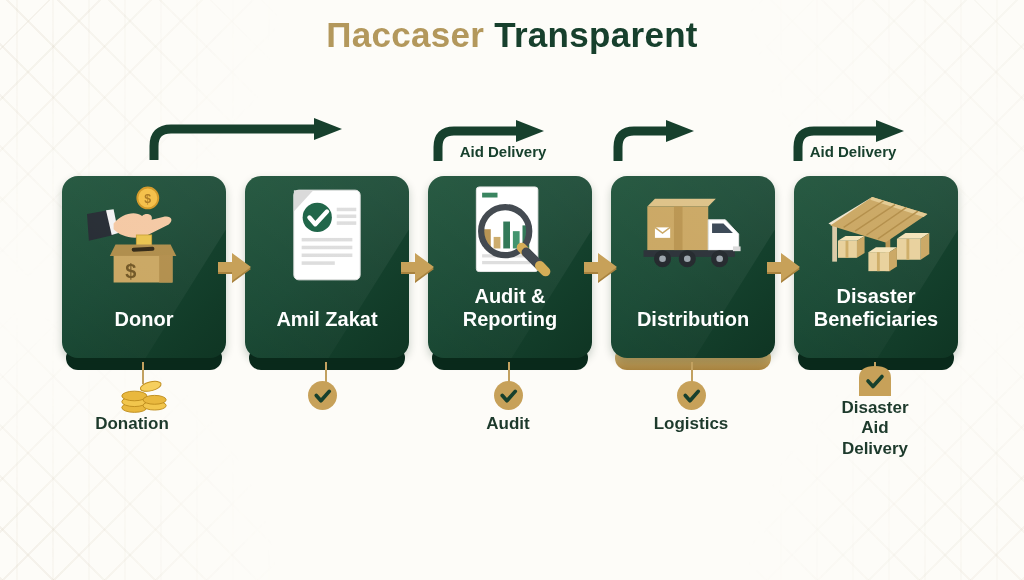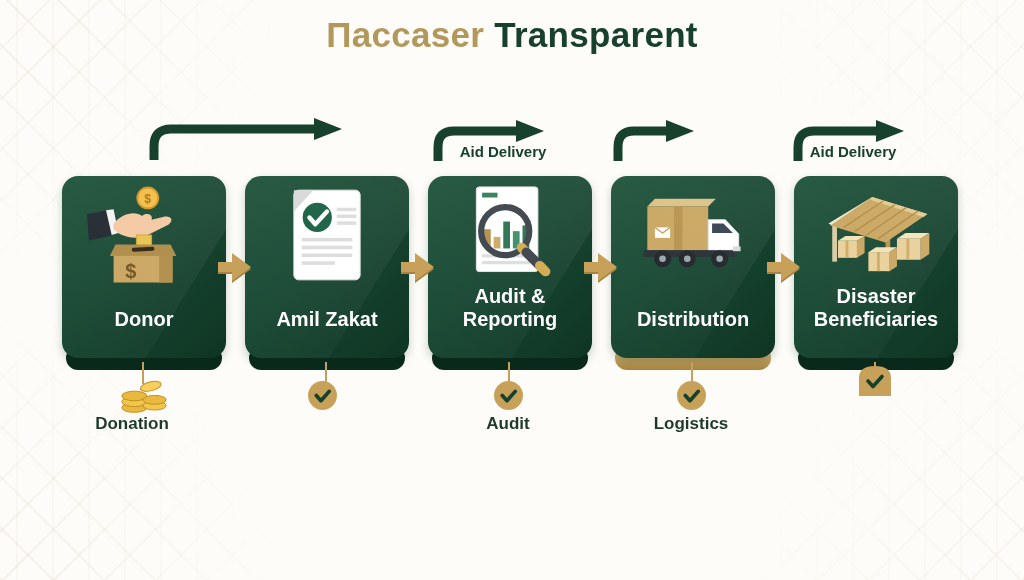--- a/index.html
+++ b/index.html
@@ -302,14 +302,15 @@
   </svg>
 
   <svg class="sub-icon" style="left:857px;top:364px;" width="36" height="32" viewBox="0 0 36 32">
     <path d="M2 32 V14 Q2 2 18 2 Q34 2 34 14 V32 Z" fill="#c7a159"></path>
     <path d="M11 17 l5 5.5 l9 -10" stroke="#17402d" stroke-width="3.6" fill="none" stroke-linecap="round" stroke-linejoin="round"></path>
   </svg>
 
   <div class="sub-label" style="left:62px;">Donation</div>
   <div class="sub-label" style="left:621px;">Logistics</div>
   <div class="sub-label" style="left:438px;">Audit</div>
+  <div class="sub-label two-line" style="left:827px;">Disaster Aid Delivery</div>
 
 </div>
 
 </body></html>

